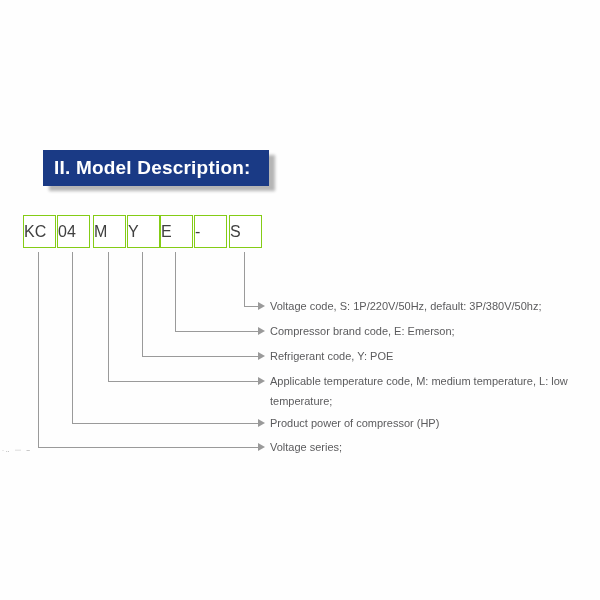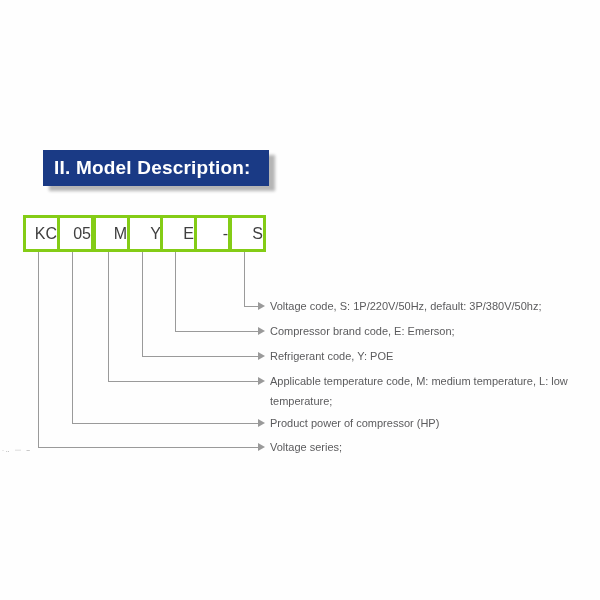--- a/index.html
+++ b/index.html
@@ -33,23 +33,23 @@
     letter-spacing: 0.2px;
     white-space: nowrap;
   }
 
   
   .code-box {
     position: absolute;
     top: 215px;
     width: 31px;
     height: 31px;
-    border: 3px solid #84cc16;
+    border: 1px solid #84cc16;
     background: #ffffff;
-    text-align: right;
+    text-align: left;
     line-height: 31px;
     font-size: 16px;
     color: #404040;
   }
   .box-0 { left: 23px; }
   .box-1 { left: 57px; }
   .box-2 { left: 93px; }
   .box-3 { left: 127px; }
   .box-4 { left: 160px; }
   .box-5 { left: 194px; }
@@ -116,21 +116,21 @@
 </head>
 <body>
 
 <div class="screen">
 
   <div class="header-box">
     <span class="title">II. Model Description:</span>
   </div>
 
   <div class="code-box box-0">KC</div>
-  <div class="code-box box-1">05</div>
+  <div class="code-box box-1">04</div>
   <div class="code-box box-2">M</div>
   <div class="code-box box-3">Y</div>
   <div class="code-box box-4">E</div>
   <div class="code-box box-5">-</div>
   <div class="code-box box-6">S</div>
 
   <div class="elbow elbow-kc"></div>
   <div class="elbow elbow-05"></div>
   <div class="elbow elbow-m"></div>
   <div class="elbow elbow-y"></div>

